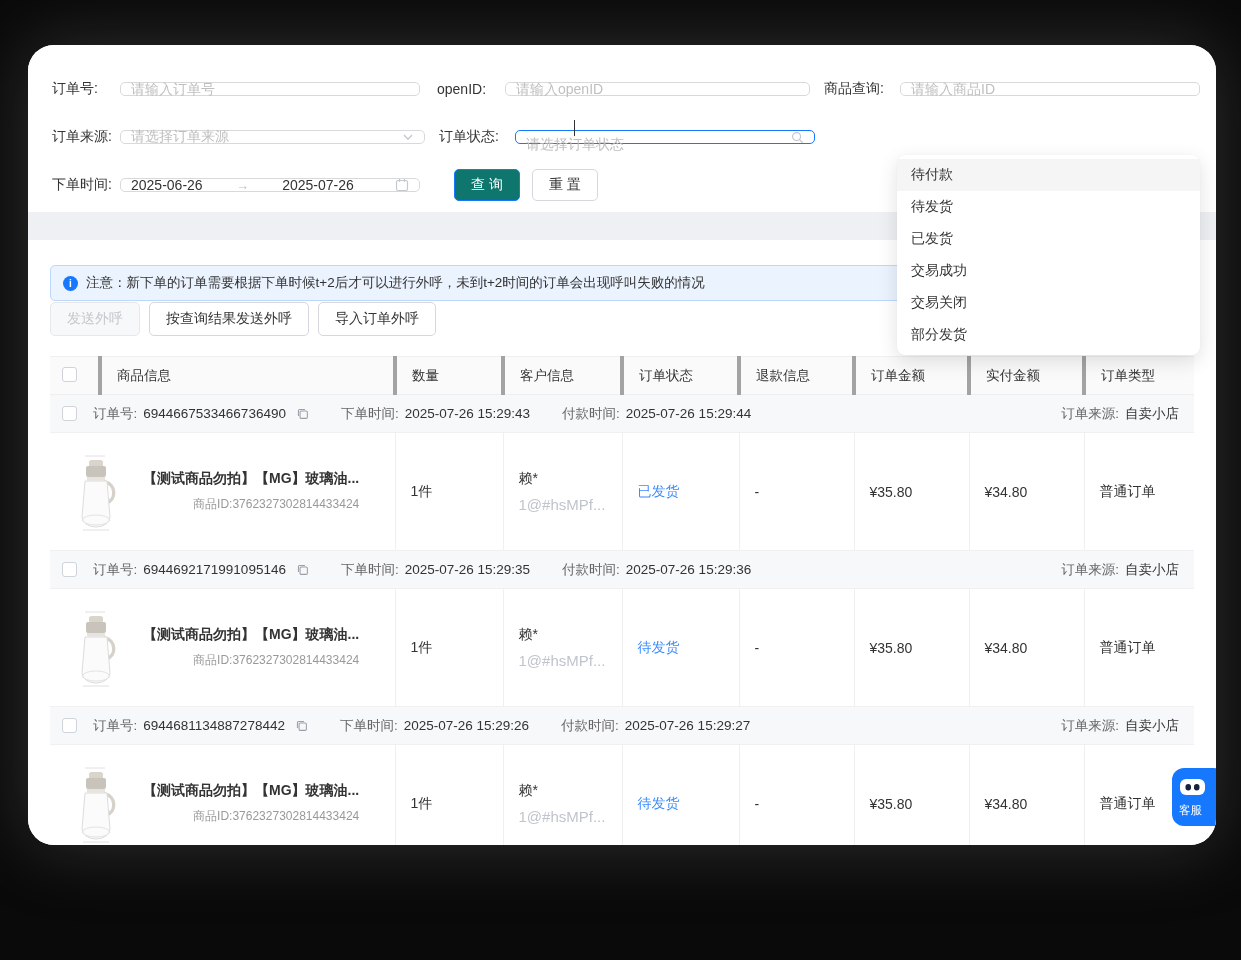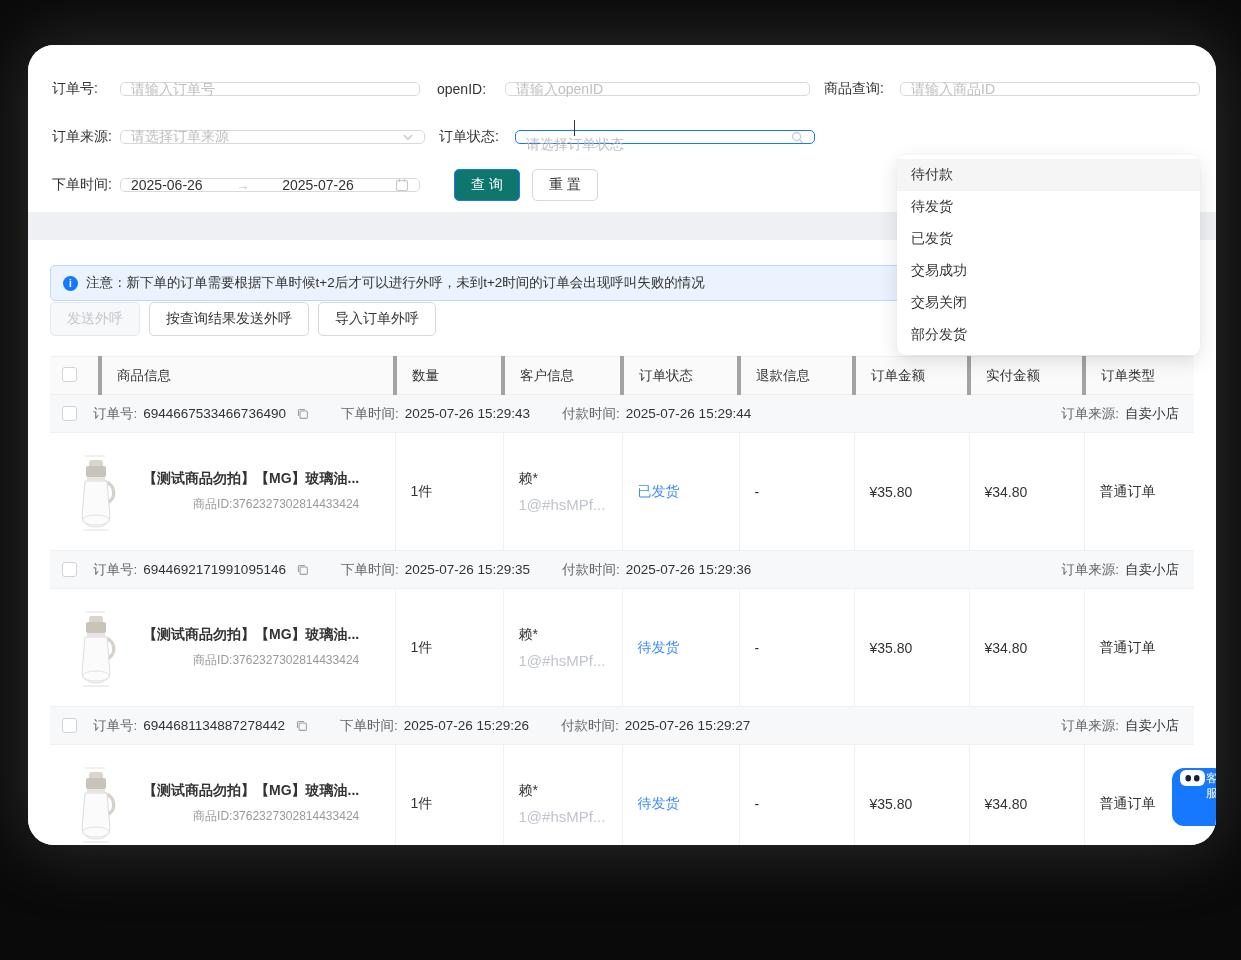--- a/index.html
+++ b/index.html
@@ -96,21 +96,21 @@
     border-radius:8px; box-shadow:0 6px 20px rgba(0,0,0,.12), 0 0 1px rgba(0,0,0,.08);
     padding:4px 0; z-index:50;
   }
   .opt { height:32px; display:flex; align-items:center; padding:0 14px; font-size:14px;
     color:#333; cursor:pointer; }
   .opt.active { background:#f5f5f5; }
   
   .service {
     position:absolute; right:-10px; top:723px; width:54px; height:58px;
     background:#1677ff; border-radius:12px; z-index:60;
-    display:flex; flex-direction:row; align-items:flex-start; justify-content:center;
+    display:flex; flex-direction:column; align-items:flex-start; justify-content:center;
     padding-left:7px; cursor:pointer;
   }
   .service .slabel { color:#fff; font-size:11.5px; margin-top:3px; }
 </style>
 </head>
 <body>
 
 <div class="window">
 
   <div class="filter">

